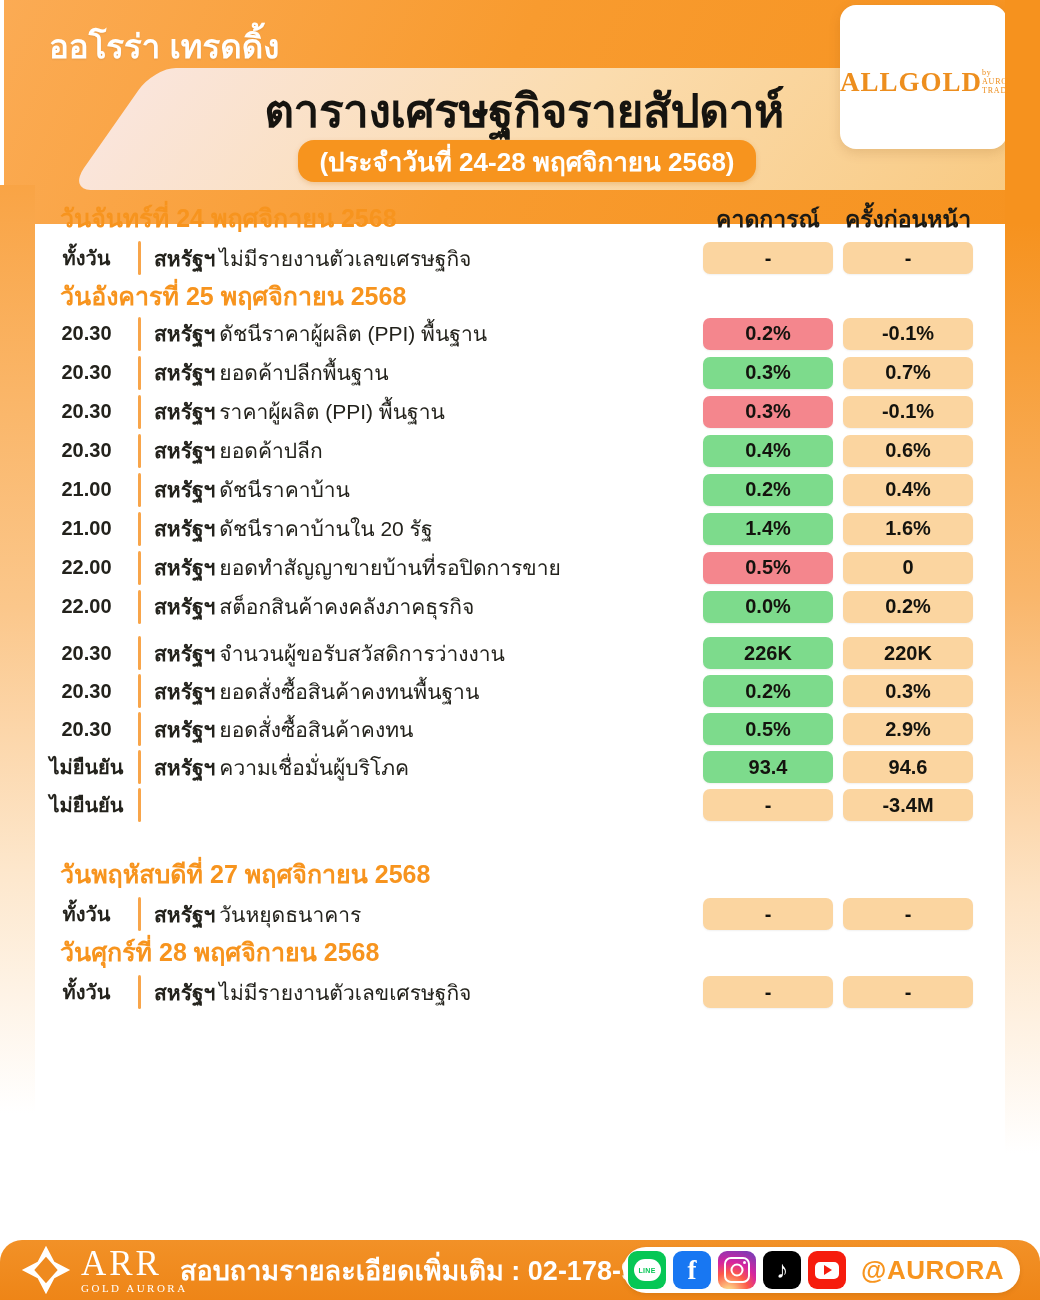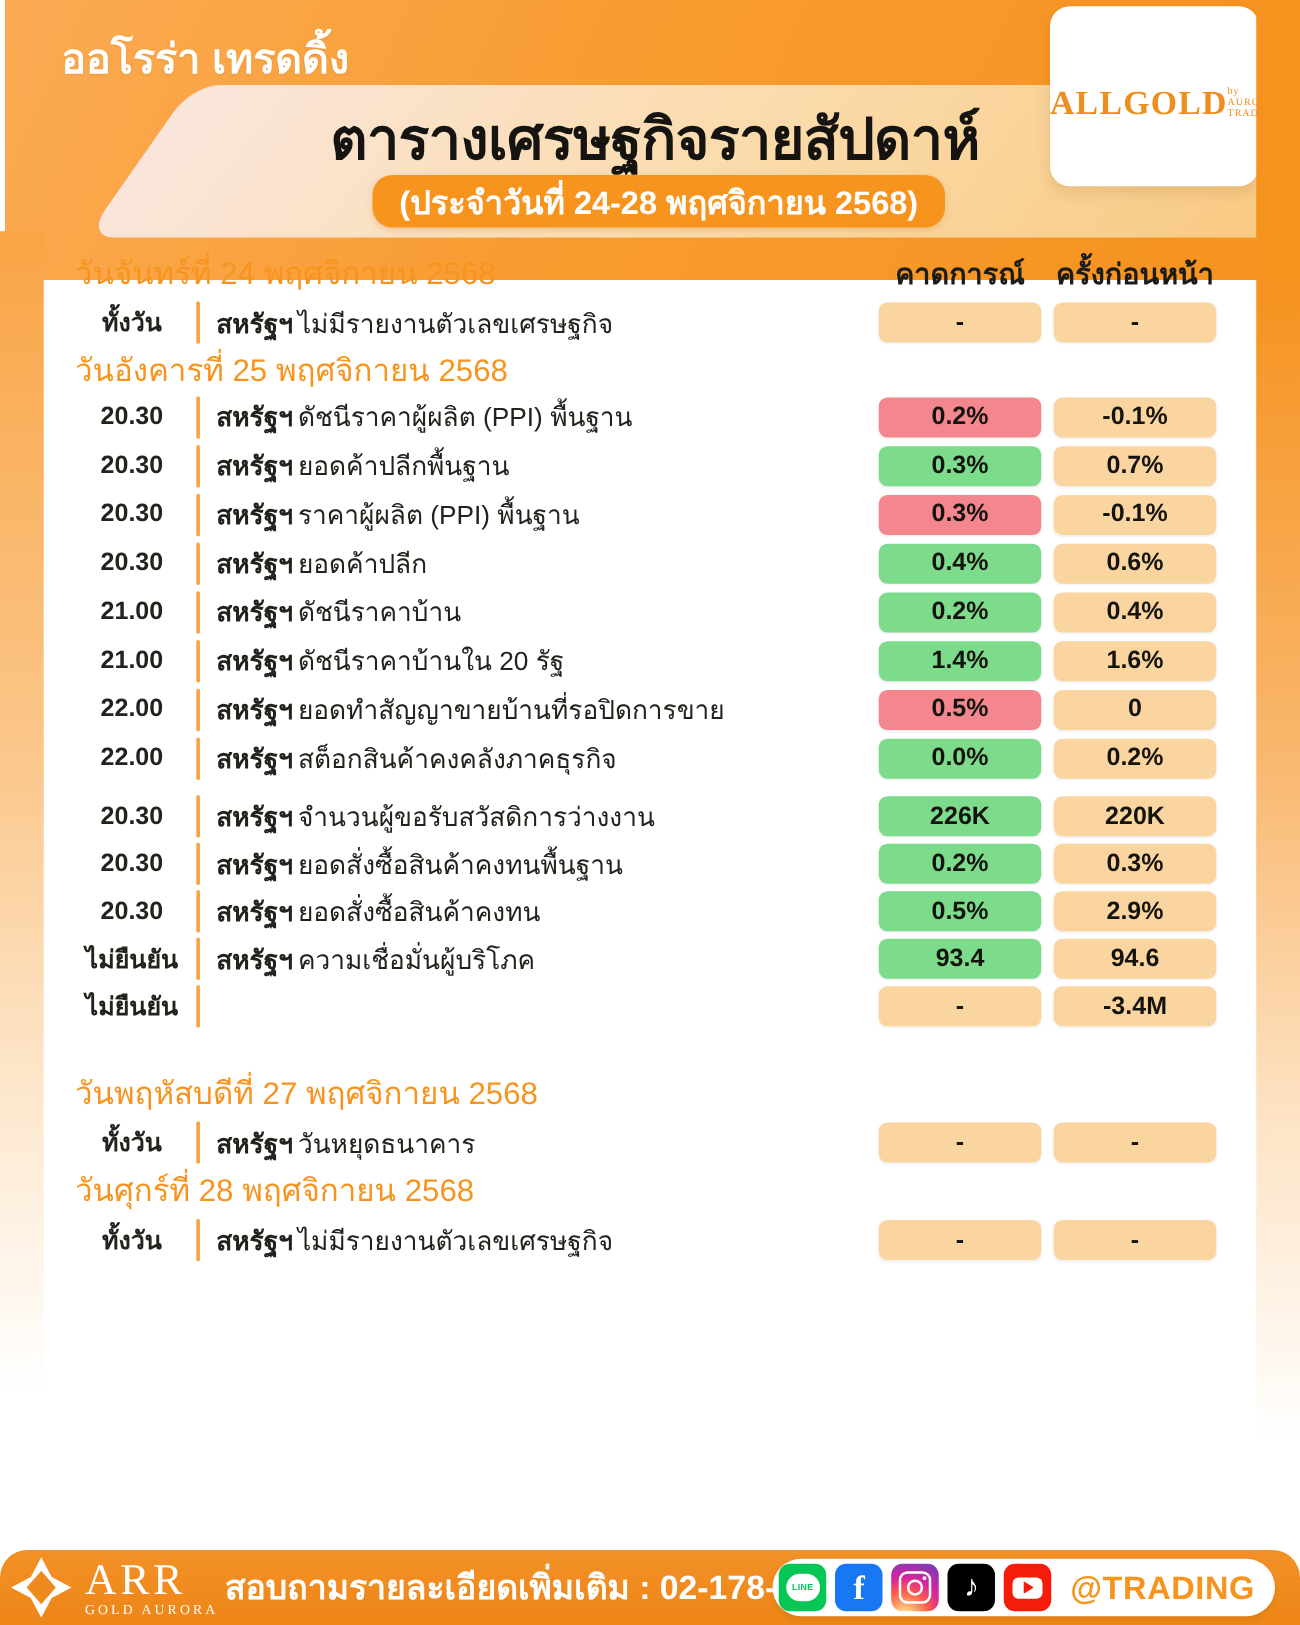--- a/index.html
+++ b/index.html
@@ -34,38 +34,38 @@
 
   
   .col-headers{position:absolute;left:35px;top:202px;right:35px;height:34px;}
   .colh{position:absolute;top:0;height:34px;display:flex;align-items:center;justify-content:center;
           font-size:23px;font-weight:800;color:#1C1B16;white-space:nowrap;}
   .colh.f{left:658px;width:150px;}
   .colh.p{left:798px;width:150px;}
 
   .section{position:absolute;left:35px;right:35px;}
   .day-heading{height:36px;display:flex;align-items:center;padding-left:25px;
-          color:#F7941E;font-size:25px;font-weight:400;}
-  .row{position:relative;display:flex;align-items:center;padding-left:19px;}
+          color:#F7941E;font-size:25px;font-weight:700;}
+  .row{position:relative;display:flex;align-items:center;}
   .time{width:103px;text-align:center;font-size:20px;font-weight:700;color:#23221C;flex:none;}
   .vline{width:3px;height:34px;background:#F8A54A;border-radius:2px;flex:none;}
   .event{margin-left:13px;font-size:21px;color:#23221C;white-space:nowrap;}
   .country{font-weight:800;margin-right:4px;}
   .pill{position:absolute;top:50%;transform:translateY(-50%);width:130px;height:32px;border-radius:7px;
           display:flex;align-items:center;justify-content:center;
           font-size:20px;font-weight:700;color:#14130E;box-shadow:0 1px 2px rgba(0,0,0,0.06);}
   .pill.f{left:668px;} .pill.p{left:808px;}
   .pill[data-color="neutral"]{background:#FBD5A0;}
   .pill[data-color="green"]{background:#7DDB8C;}
   .pill[data-color="red"]{background:#F4868D;}
 
   
   .footer-bar{position:absolute;left:0;bottom:0;width:1040px;height:60px;
           border-radius:22px 22px 0 0;background:linear-gradient(180deg,#F29127,#EE8517);}
-  .arr-block{position:absolute;left:8px;top:0;height:60px;display:flex;align-items:center;}
+  .arr-block{position:absolute;left:21px;top:0;height:60px;display:flex;align-items:center;}
   .arr-icon{width:50px;height:50px;margin-right:10px;}
   .arr-text{display:flex;flex-direction:column;line-height:1;color:#ffffff;
           font-family:"Liberation Serif","DejaVu Serif",serif;}
   .arr-name{font-size:35px;letter-spacing:3px;font-weight:400;}
   .arr-sub{font-size:11px;letter-spacing:2.5px;margin-top:2px;}
   .footer-contact{position:absolute;left:180px;top:50%;transform:translateY(-50%);width:530px;
           text-align:center;color:#ffffff;font-size:27px;font-weight:800;white-space:nowrap;}
   .social-pill{position:absolute;right:20px;top:7px;height:46px;border-radius:23px;background:#ffffff;
           display:flex;align-items:center;gap:7px;padding:0 16px 0 5px;box-shadow:0 2px 4px rgba(150,80,0,0.2);}
   .sicon{width:38px;height:38px;border-radius:9px;display:flex;align-items:center;justify-content:center;flex:none;position:relative;}
@@ -308,17 +308,17 @@
             <div class="ig-lens"></div>
             <div class="ig-dot"></div>
           </div>
       </div>
       <div class="sicon tt">♪</div>
       <div class="sicon yt">
           <div class="yt-box">
             <div class="yt-tri"></div>
           </div>
         </div>
-      <div class="social-handle">@TRADING</div>
+      <div class="social-handle">@AURORA</div>
     </div>
   </div>
 
 </div>
 
 </body></html>

